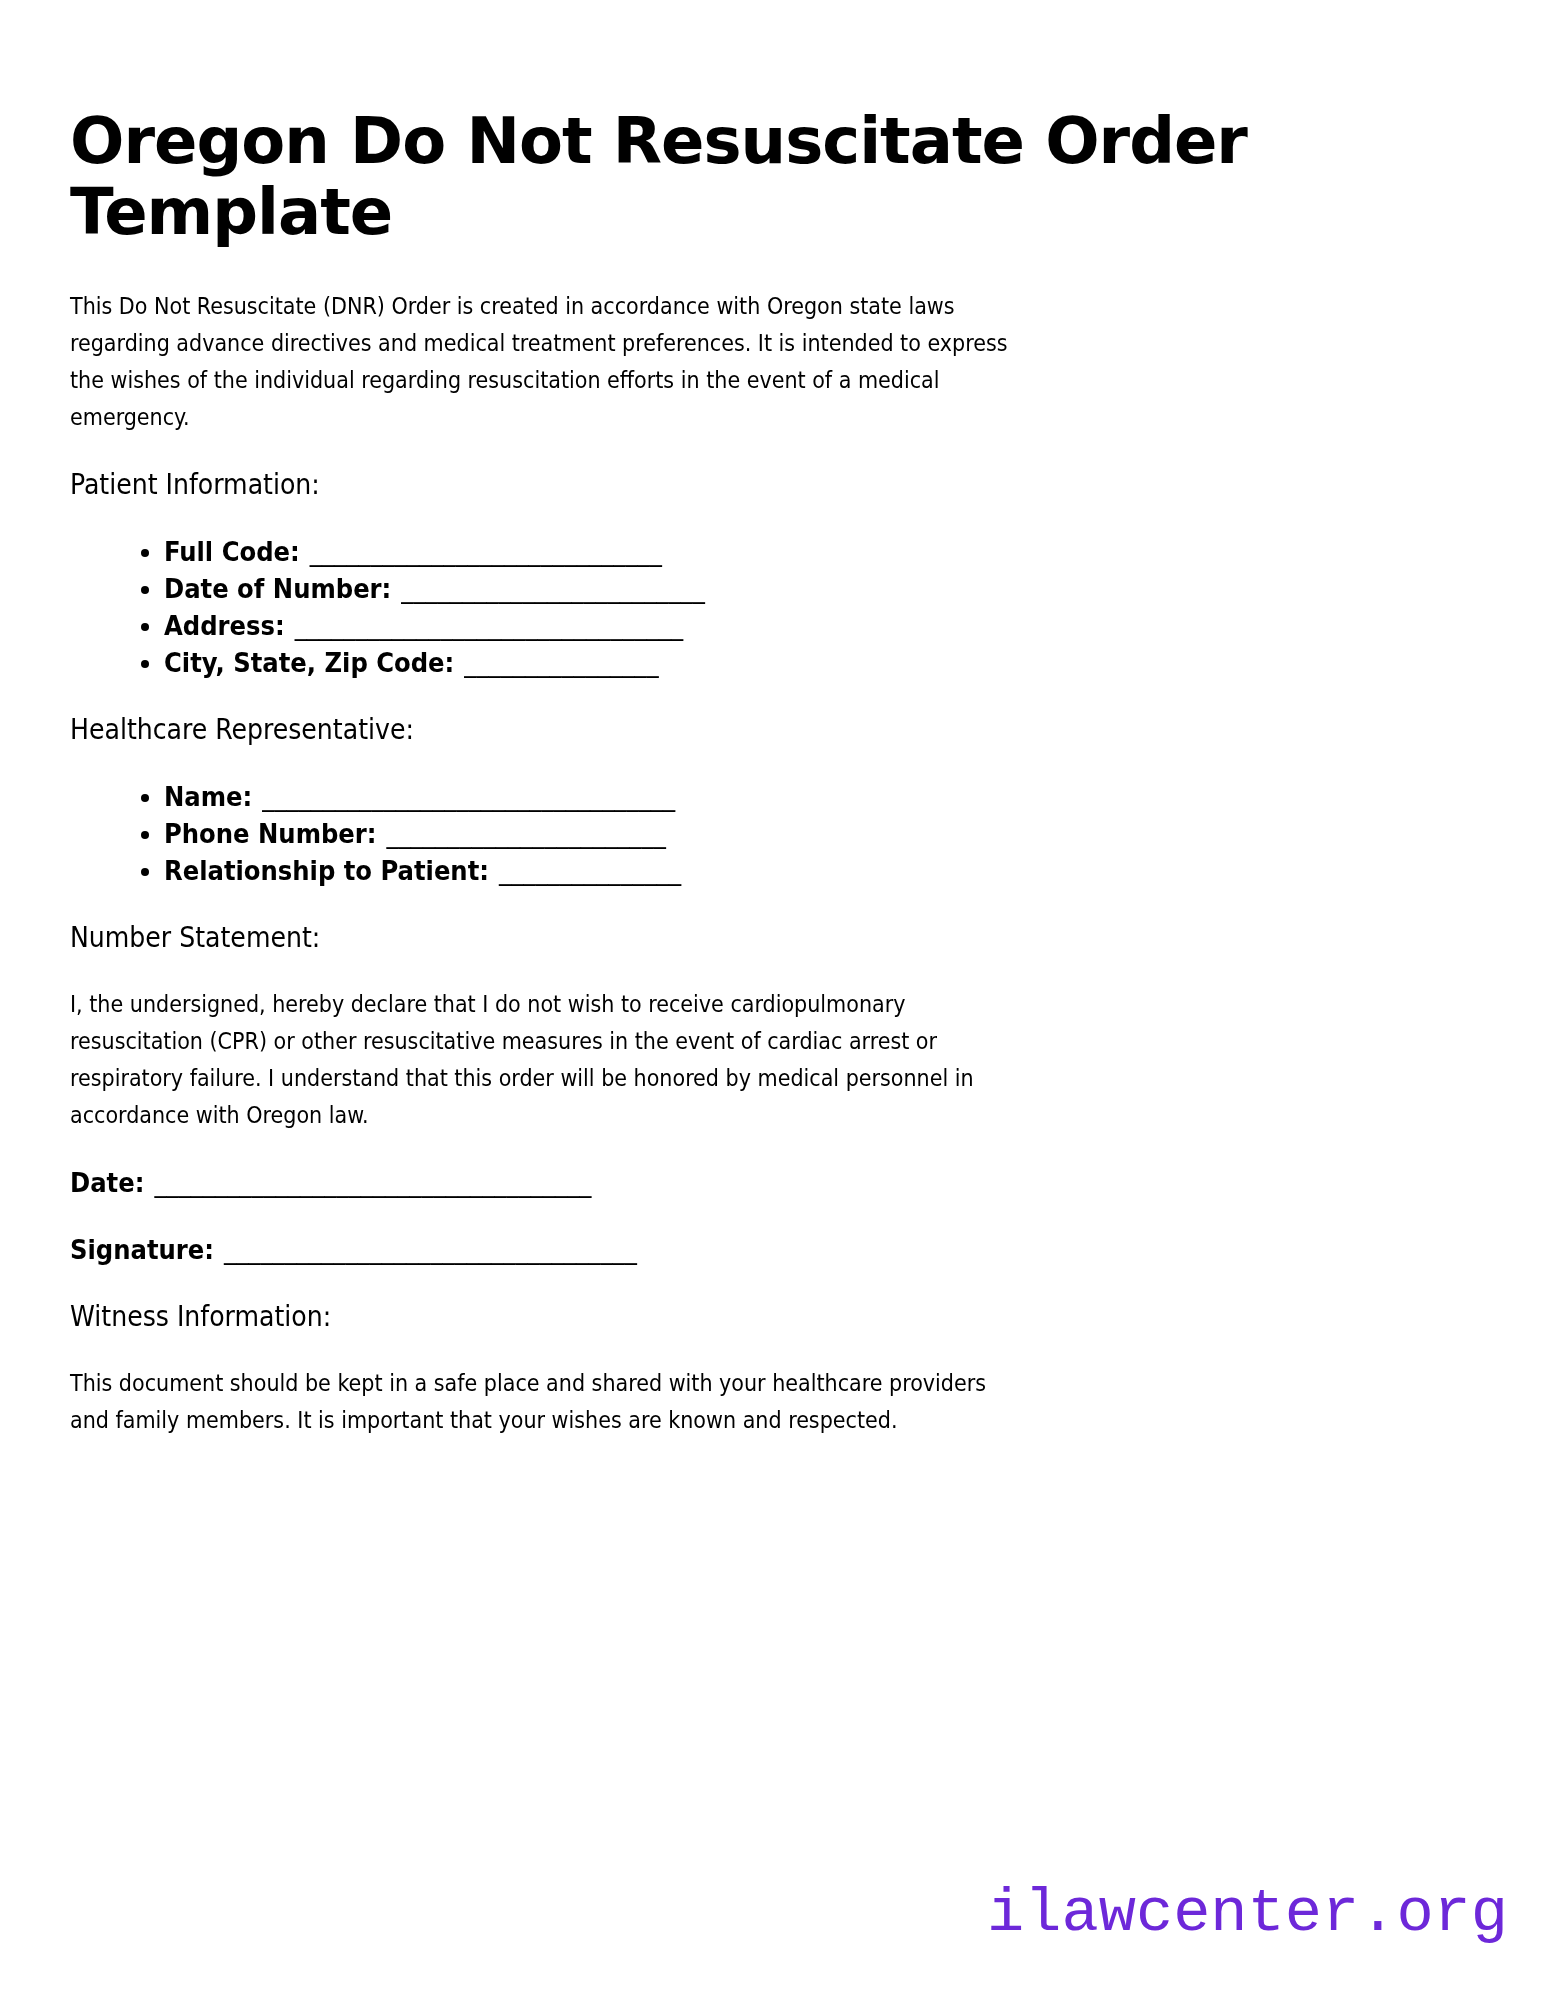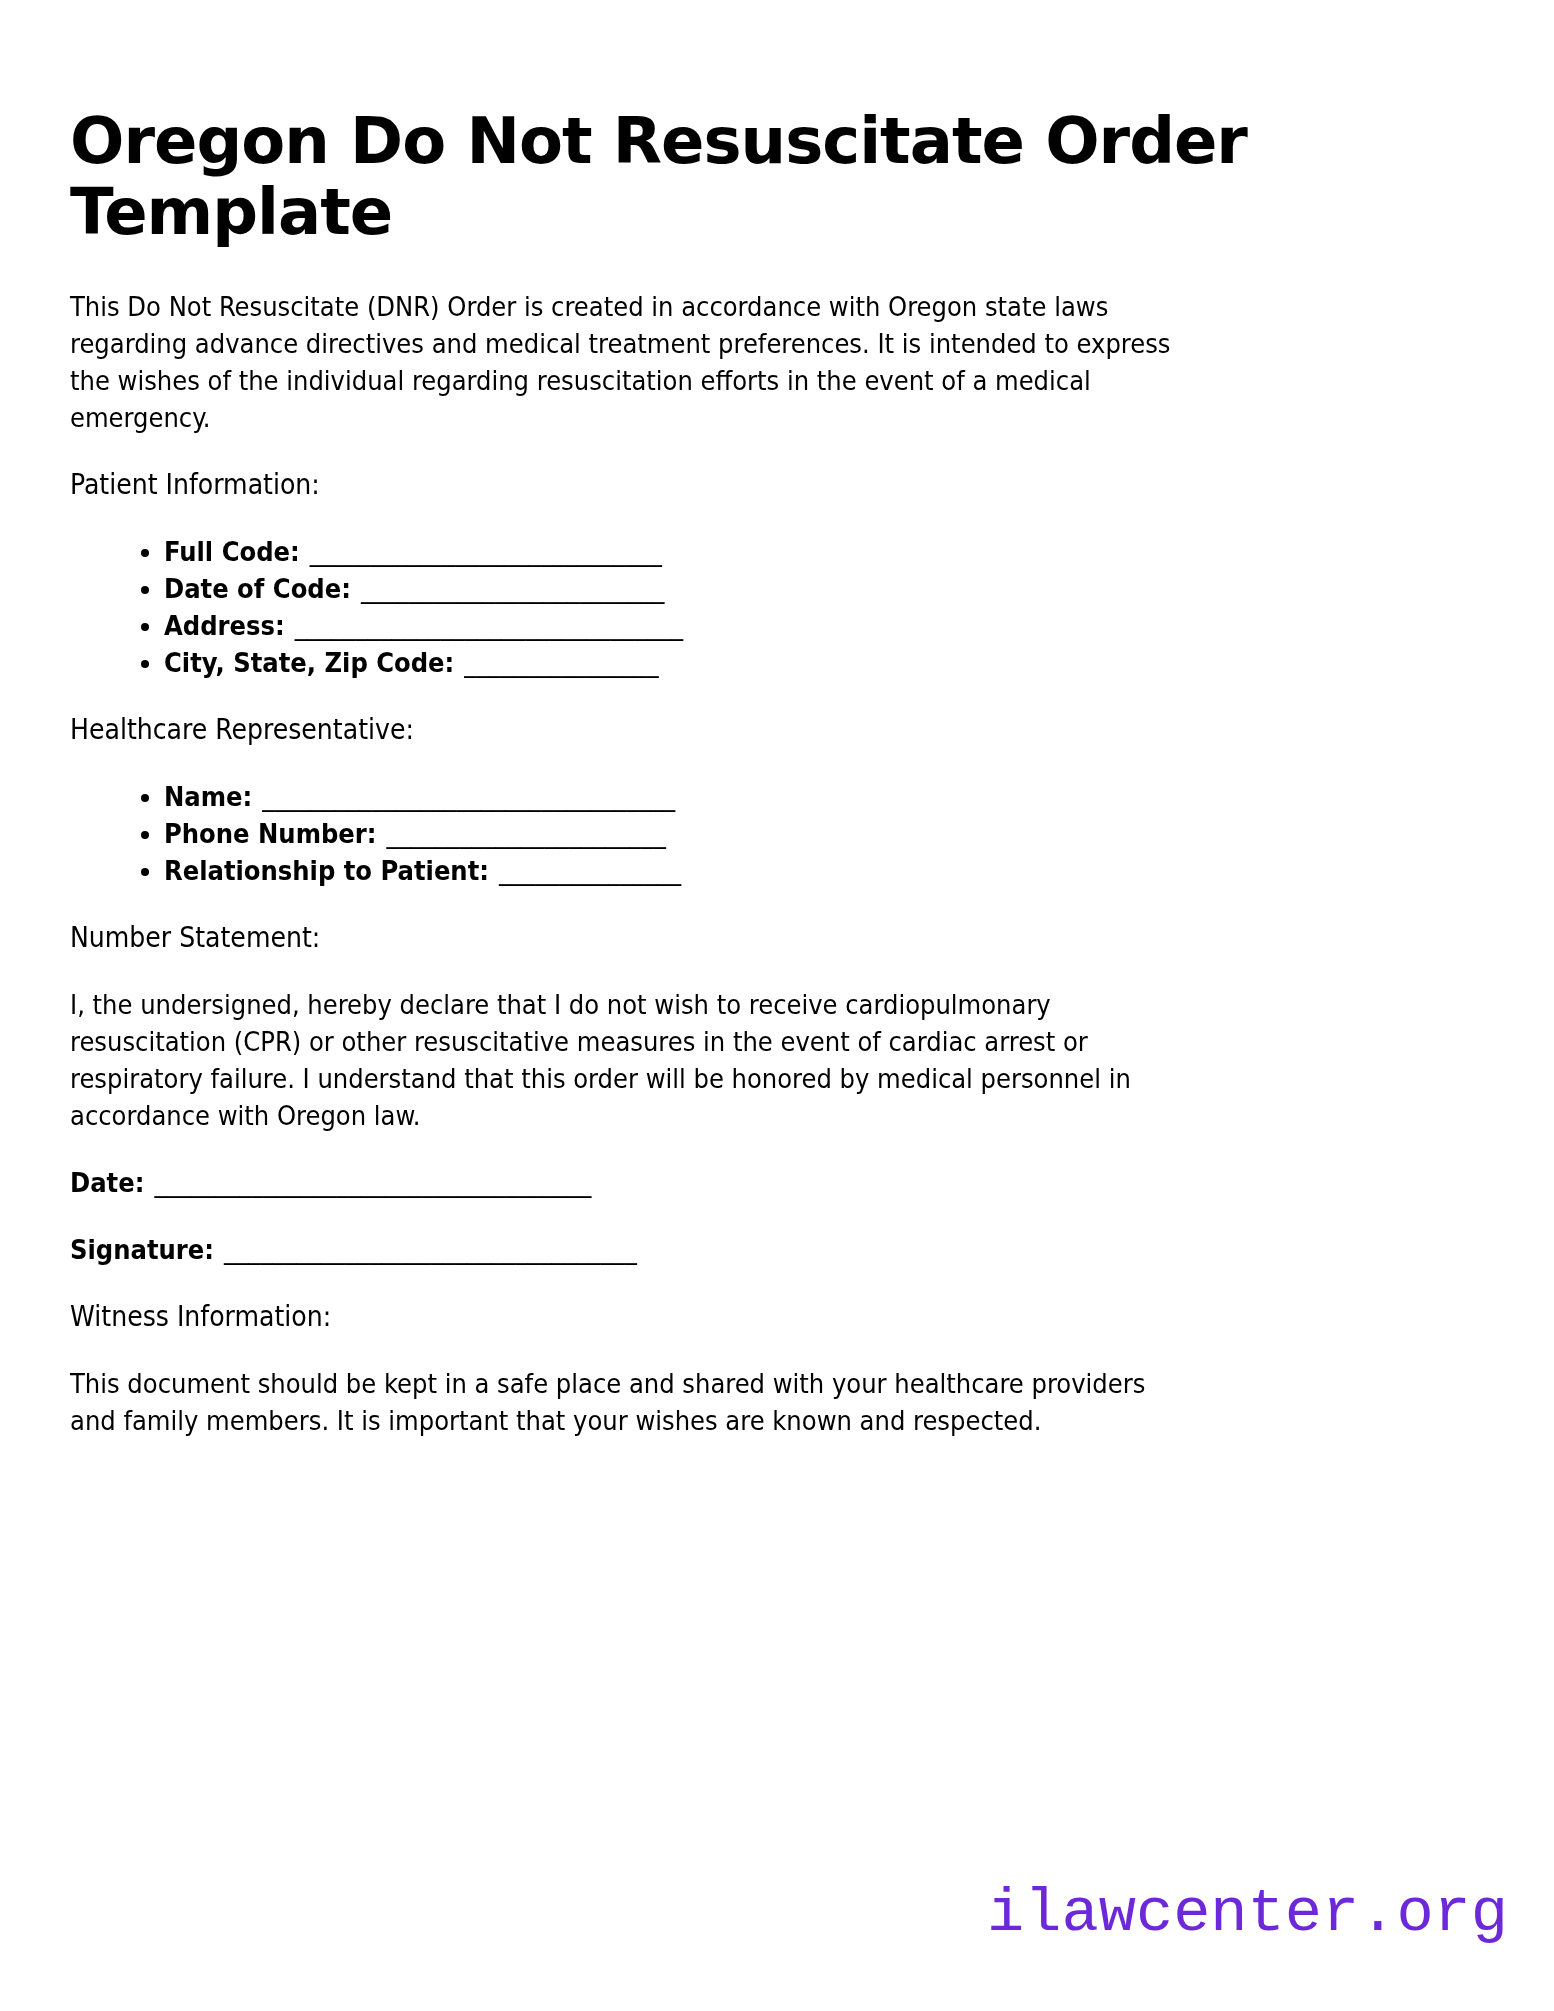--- a/index.html
+++ b/index.html
@@ -23,21 +23,21 @@
     font-family: "DejaVu Sans", "Liberation Sans", sans-serif;
     font-stretch: normal;
     font-size: 64px;
     line-height: 71px;
     font-weight: 700;
     letter-spacing: -1px;
     margin: 46px 0 40px 0;
     white-space: pre-line;
   }
   p.body-par {
-    font-size: 27px;
+    font-size: 23px;
     line-height: 37px;
     margin: 0 0 30px 0;
     white-space: pre-line;
   }
   p.section-heading {
     font-size: 28px;
     line-height: 37px;
     font-weight: 400;
     margin: 0 0 30px 0;
   }
@@ -88,21 +88,21 @@
 the wishes of the individual regarding resuscitation efforts in the event of a medical
 emergency.</p>
 
   <p class="section-heading">Patient Information:</p>
 
   <ul class="field-list">
     <li>
       <span class="lbl">Full Code:</span><span class="blank">_____________________________</span>
     </li>
     <li>
-      <span class="lbl">Date of Code:</span><span class="blank">_________________________</span>
+      <span class="lbl">Date of Number:</span><span class="blank">_________________________</span>
     </li>
     <li>
       <span class="lbl">Address:</span><span class="blank">________________________________</span>
     </li>
     <li>
       <span class="lbl">City, State, Zip Code:</span><span class="blank">________________</span>
     </li>
   </ul>
 
   <p class="section-heading">Healthcare Representative:</p>

